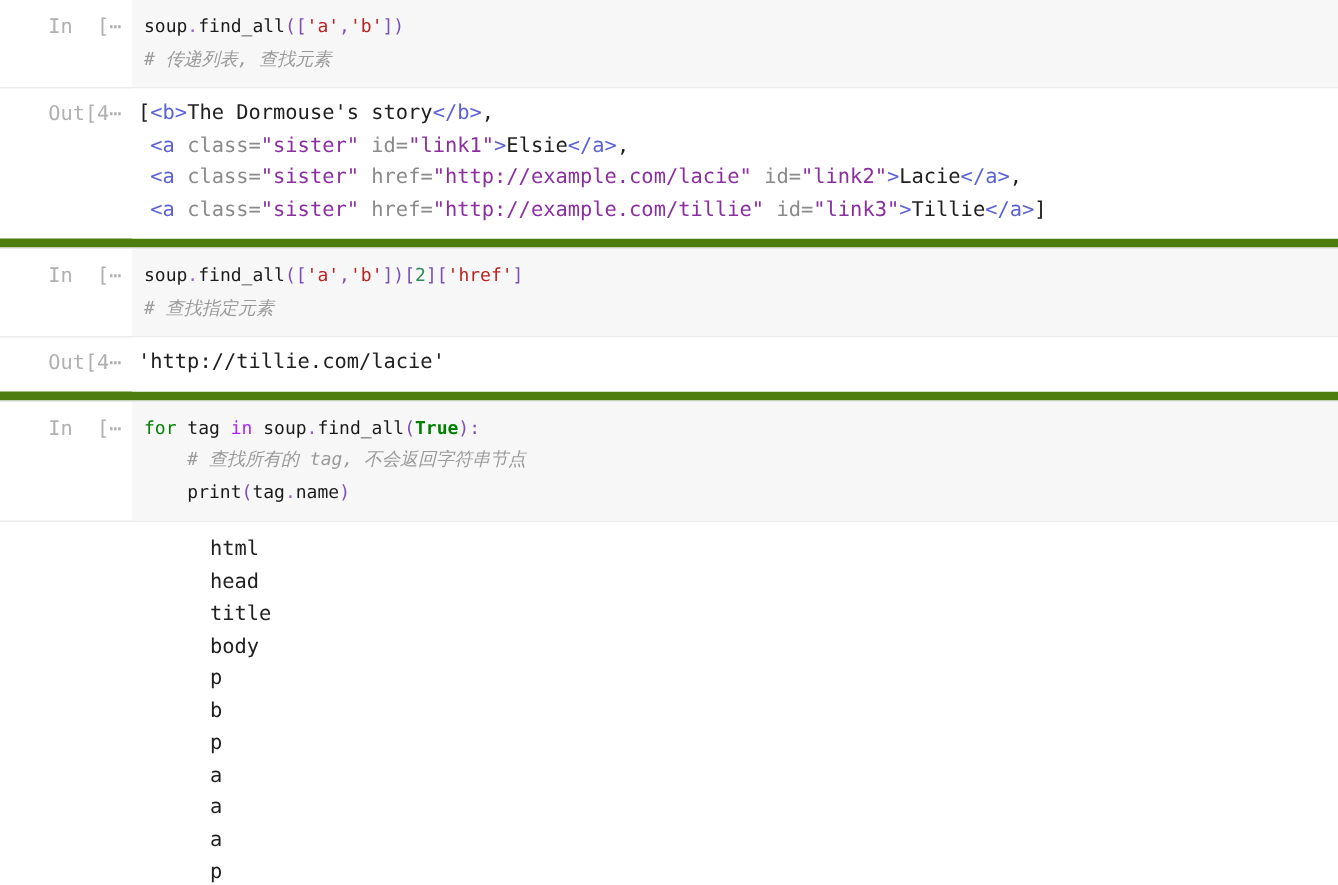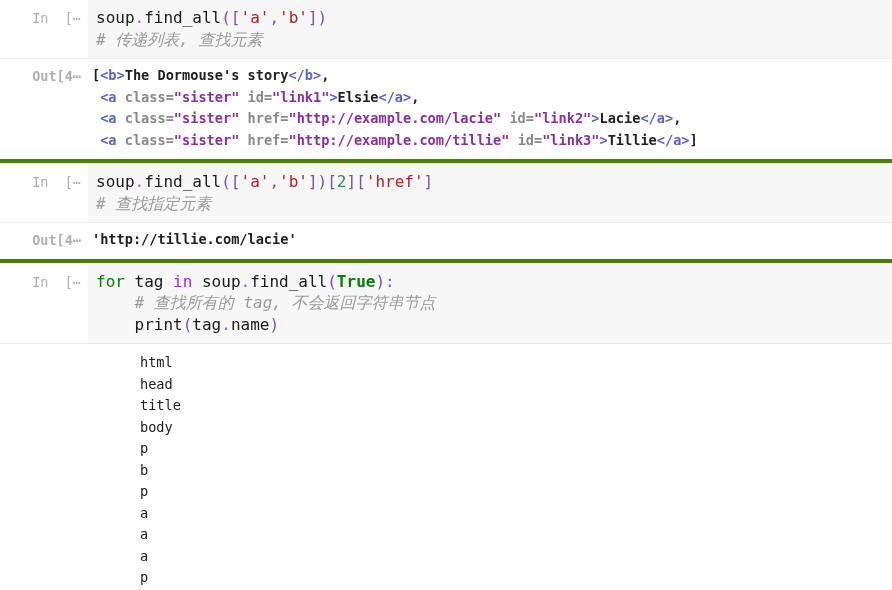--- a/index.html
+++ b/index.html
@@ -26,22 +26,21 @@
     box-sizing: border-box;
   }
   .cell.input-cell {
     border-top: 1px solid #e8e8e8;
     border-bottom: 1px solid #ececec;
   }
   .cell.first {
     border-top: none;
   }
   .cell.output-cell {
-    border-bottom: 4px solid #4d7c0f;
-    font-weight: bold;
+    border-bottom: 6px solid #4d7c0f;
   }
   .cell.stdout-cell {
     border-bottom: none;
     gap: 48px;
   }
 
   .prompt {
     width: 88px;
     min-width: 88px;
     box-sizing: border-box;
@@ -59,21 +58,21 @@
   .prompt.out-prompt { padding-top: 7px; }
   .prompt.stdout-prompt { padding-top: 7px; color: transparent; }
 
   
   .code-area {
     flex: 1;
     background: #f7f7f7;
     padding: 7px 8px 8px 8px;
     box-sizing: border-box;
     font-family: "DejaVu Sans Mono", "Liberation Mono", monospace;
-    font-size: 16px;
+    font-size: 12px;
     line-height: 21.5px;
     color: #1a1a1a;
     white-space: pre;
     overflow: hidden;
     min-height: 22px;
   }
   .out-area, .stdout-area {
     flex: 1;
     background: #ffffff;
     padding: 6px 8px 8px 4px;

